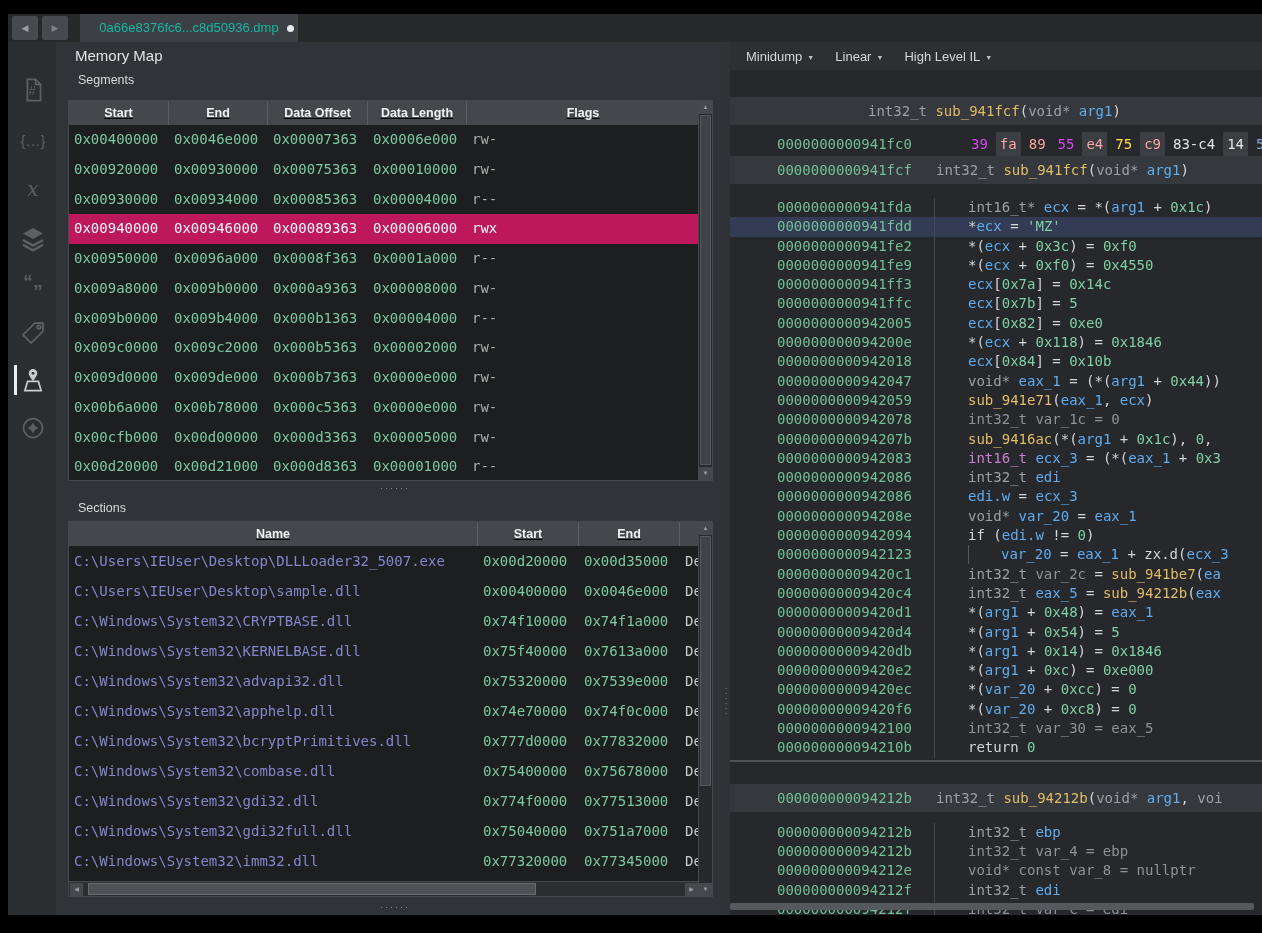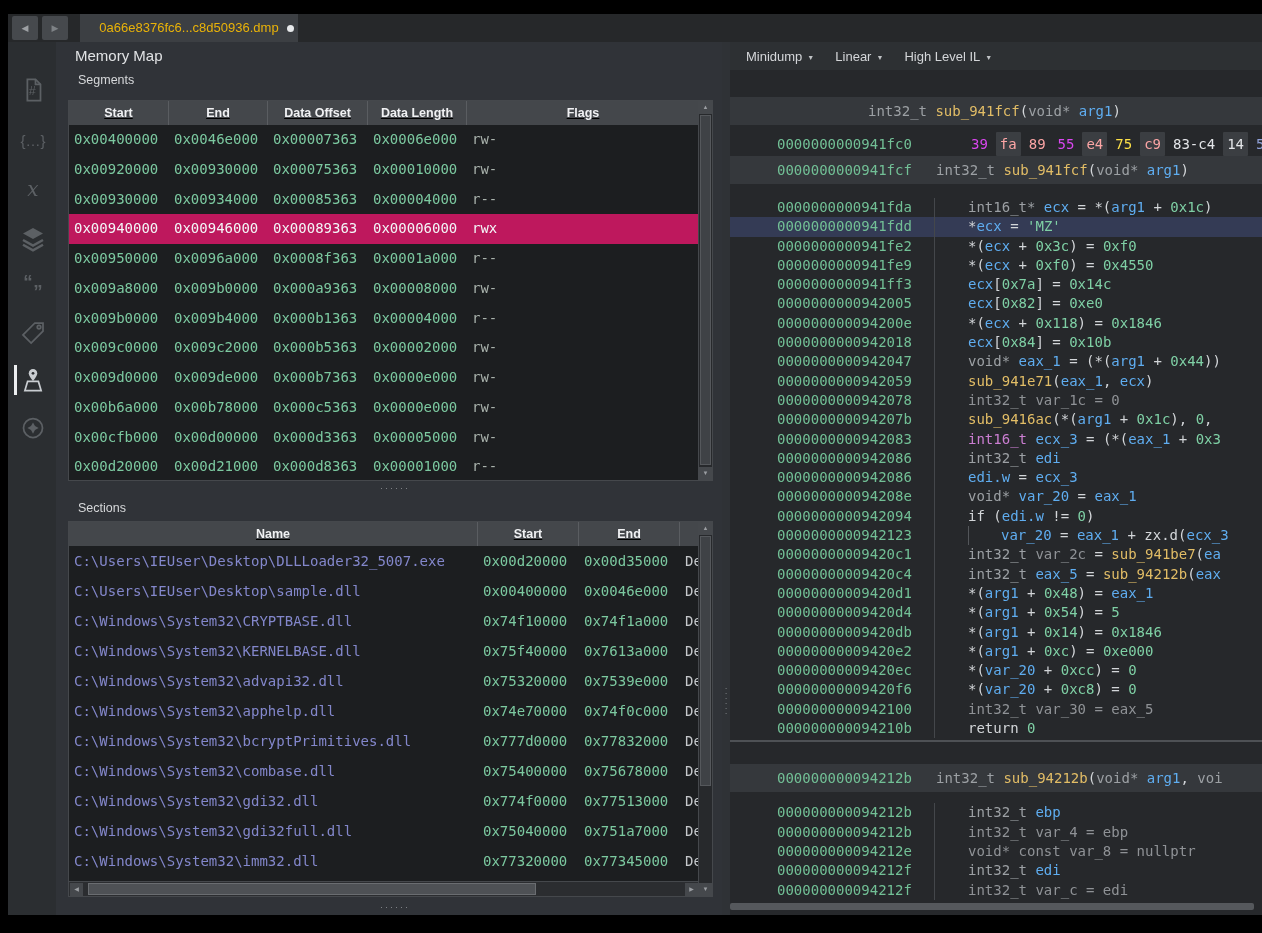--- a/index.html
+++ b/index.html
@@ -7,21 +7,21 @@
               font-family:"Liberation Sans", sans-serif; }
   .window { position:absolute; left:8px; top:14px; width:1254px; height:901px;
             background:#2f3236; overflow:hidden; }
 
   
   .tabbar { position:absolute; left:0; top:0; width:1254px; height:28px; background:#26282a; }
   .navbtn { position:absolute; top:2px; width:26px; height:24px; background:#46494d;
             border-radius:2px; color:#9da0a4; font-size:9px; text-align:center; line-height:24px; }
   .navbtn.fwd { color:#7e8286; }
   .doc-tab { position:absolute; left:72px; top:0; width:218px; height:28px; background:#3c3f43;
-             color:#eab308; font-size:13px; line-height:28px; text-align:center;padding-left:15px; }
+             color:#14b8a6; font-size:13px; line-height:28px; text-align:center;padding-left:15px; }
   .doc-tab .dot { display:inline-block; width:7px; height:7px; border-radius:50%;
                   background:#e7e9eb; margin-left:8px; }
 
   
   .sidebar { position:absolute; left:0; top:28px; width:48px; height:873px; background:#2b2e31; }
   .side-icon { position:absolute; left:10px; width:30px; height:30px; }
   .side-icon svg { fill:none; stroke:#5c6064; stroke-width:1.4; }
   .side-icon svg text { fill:#5c6064; stroke:none; }
   .side-icon.active svg { stroke:#c9cdd1; }
   .active-bar { position:absolute; left:6px; top:323px; width:3px; height:30px; background:#eceef0; }
@@ -358,20 +358,21 @@
           <span class="addr-col">0000000000941fc0</span>
           <span class="bytes"><span class="byte b-pk">39</span><span class="byte b-lt tile">fa</span><span class="byte b-lt">89</span><span class="byte b-pk">55</span><span class="byte b-lt tile">e4</span><span class="byte b-pu">75</span><span class="byte b-lt tile">c9</span><span class="byte b-wh">83-c4</span><span class="byte b-wh tile">14</span><span class="byte b-bl">5e</span></span>
         </div>
         <div class="band"><span class="addr-col">0000000000941fcf</span><span class="sig"><span class="tk-t">int32_t </span><span class="tk-f">sub_941fcf</span><span class="tk-x">(</span><span class="tk-t">void* </span><span class="tk-v">arg1</span><span class="tk-x">)</span></span></div>
         <div class="codeblock">
           <div class="cl"><span class="addr-col">0000000000941fda</span><span class="code"><span class="tk-t">int16_t* </span><span class="tk-v">ecx</span><span class="tk-x"> = *(</span><span class="tk-v">arg1</span><span class="tk-x"> + </span><span class="tk-n">0x1c</span><span class="tk-x">)</span></span></div>
           <div class="cl hl"><span class="addr-col">0000000000941fdd</span><span class="code"><span class="tk-x">*</span><span class="tk-v">ecx</span><span class="tk-x"> = </span><span class="tk-s">'MZ'</span></span></div>
           <div class="cl"><span class="addr-col">0000000000941fe2</span><span class="code"><span class="tk-x">*(</span><span class="tk-v">ecx</span><span class="tk-x"> + </span><span class="tk-n">0x3c</span><span class="tk-x">) = </span><span class="tk-n">0xf0</span></span></div>
           <div class="cl"><span class="addr-col">0000000000941fe9</span><span class="code"><span class="tk-x">*(</span><span class="tk-v">ecx</span><span class="tk-x"> + </span><span class="tk-n">0xf0</span><span class="tk-x">) = </span><span class="tk-n">0x4550</span></span></div>
           <div class="cl"><span class="addr-col">0000000000941ff3</span><span class="code"><span class="tk-v">ecx</span><span class="tk-x">[</span><span class="tk-n">0x7a</span><span class="tk-x">] = </span><span class="tk-n">0x14c</span></span></div>
+          <div class="cl"><span class="addr-col">0000000000941ffc</span><span class="code"><span class="tk-v">ecx</span><span class="tk-x">[</span><span class="tk-n">0x7b</span><span class="tk-x">] = </span><span class="tk-n">5</span></span></div>
           <div class="cl"><span class="addr-col">0000000000942005</span><span class="code"><span class="tk-v">ecx</span><span class="tk-x">[</span><span class="tk-n">0x82</span><span class="tk-x">] = </span><span class="tk-n">0xe0</span></span></div>
           <div class="cl"><span class="addr-col">000000000094200e</span><span class="code"><span class="tk-x">*(</span><span class="tk-v">ecx</span><span class="tk-x"> + </span><span class="tk-n">0x118</span><span class="tk-x">) = </span><span class="tk-n">0x1846</span></span></div>
           <div class="cl"><span class="addr-col">0000000000942018</span><span class="code"><span class="tk-v">ecx</span><span class="tk-x">[</span><span class="tk-n">0x84</span><span class="tk-x">] = </span><span class="tk-n">0x10b</span></span></div>
           <div class="cl"><span class="addr-col">0000000000942047</span><span class="code"><span class="tk-t">void* </span><span class="tk-v">eax_1</span><span class="tk-x"> = (*(</span><span class="tk-v">arg1</span><span class="tk-x"> + </span><span class="tk-n">0x44</span><span class="tk-x">))</span></span></div>
           <div class="cl"><span class="addr-col">0000000000942059</span><span class="code"><span class="tk-f">sub_941e71</span><span class="tk-x">(</span><span class="tk-v">eax_1</span><span class="tk-x">, </span><span class="tk-v">ecx</span><span class="tk-x">)</span></span></div>
           <div class="cl"><span class="addr-col">0000000000942078</span><span class="code"><span class="tk-d">int32_t var_1c = 0</span></span></div>
           <div class="cl"><span class="addr-col">000000000094207b</span><span class="code"><span class="tk-f">sub_9416ac</span><span class="tk-x">(*(</span><span class="tk-v">arg1</span><span class="tk-x"> + </span><span class="tk-n">0x1c</span><span class="tk-x">), </span><span class="tk-n">0</span><span class="tk-x">, </span></span></div>
           <div class="cl"><span class="addr-col">0000000000942083</span><span class="code"><span class="tk-k">int16_t </span><span class="tk-v">ecx_3</span><span class="tk-x"> = (*(</span><span class="tk-v">eax_1</span><span class="tk-x"> + </span><span class="tk-n">0x3</span></span></div>
           <div class="cl"><span class="addr-col">0000000000942086</span><span class="code"><span class="tk-t">int32_t </span><span class="tk-v">edi</span></span></div>
           <div class="cl"><span class="addr-col">0000000000942086</span><span class="code"><span class="tk-v">edi.w</span><span class="tk-x"> = </span><span class="tk-v">ecx_3</span></span></div>

